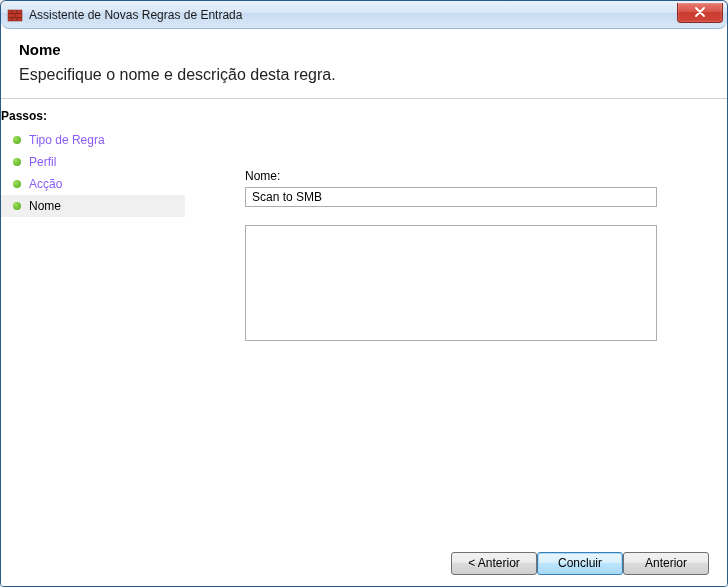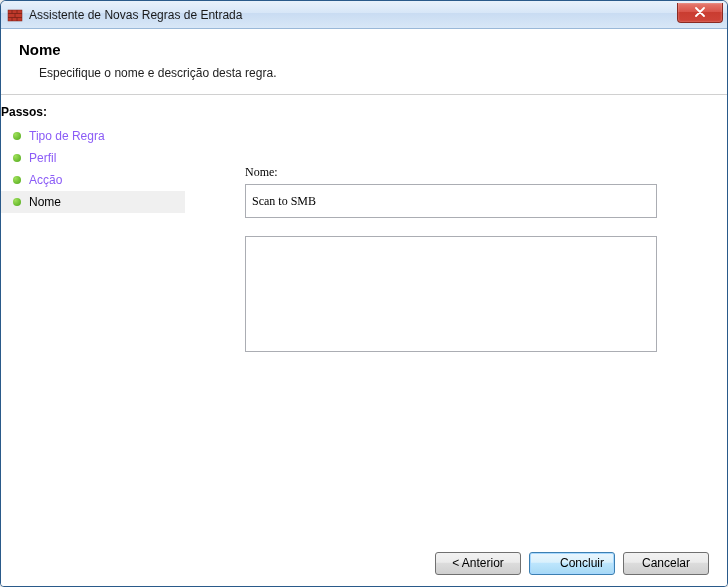--- a/index.html
+++ b/index.html
@@ -18,20 +18,21 @@
     }
     
     .titlebar {
       height: 28px;
       background: linear-gradient(to bottom, #e8f1fb 0%, #d7e6f7 45%, #c9dcf2 46%, #d8e7f7 100%);
       border-bottom: 1px solid #9ab8d8;
       display: flex;
       align-items: center;
       padding: 0 0 0 6px;
       position: relative;
+      border-radius: 8px;
     }
     
     .titlebar-icon {
       width: 16px;
       height: 16px;
       margin-right: 6px;
       display: inline-block;
     }
     
     .titlebar-text {
@@ -66,23 +67,22 @@
     }
     
     .header-title {
       font-size: 15px;
       font-weight: bold;
       color: #000;
       margin-bottom: 8px;
     }
     
     .header-desc {
-      font-size: 12px;
+      font-size: 16px;
       color: #222;
-      margin-left: 20px;
     }
     
     .body {
       flex: 1;
       display: flex;
       background: #fff;
     }
     
     .sidebar {
       width: 184px;
@@ -119,32 +119,31 @@
       flex-shrink: 0;
     }
     
     .step-label-link { color: #8b5cf6; }
     .step-label-current { color: #000; }
     
     .main {
       flex: 1;
       padding: 70px 28px 0 60px;
       position: relative;
-      font-family: Liberation Serif, serif;
     }
     
     .field-label {
       font-size: 12px;
       color: #000;
       margin-bottom: 4px;
     }
     
     .text-input {
       width: 412px;
-      height: 34px;
+      height: 20px;
       border: 1px solid #abadb3;
       padding: 2px 6px;
       font-family: inherit;
       font-size: 12px;
     }
     
     .spacer { height: 18px; }
     
     .textarea-input {
       width: 412px;
@@ -155,41 +154,39 @@
       font-size: 12px;
       resize: none;
     }
     
     .footer {
       height: 46px;
       display: flex;
       align-items: center;
       justify-content: flex-end;
       padding: 0 18px;
-      gap: 8px;
       background: #fff;
     }
     
     .btn {
       min-width: 86px;
       height: 23px;
       border: 1px solid #707070;
       border-radius: 3px;
       background: linear-gradient(to bottom, #f2f2f2 0%, #ebebeb 45%, #dddddd 46%, #cfcfcf 100%);
       font-family: inherit;
       font-size: 12px;
       cursor: pointer;
       padding: 0 10px;
     }
     
     .btn.default {
       border: 1px solid #3c7fb1;
       box-shadow: inset 0 0 0 1px #a6d8ff;
       background: linear-gradient(to bottom, #eaf6fd 0%, #d9f0fc 45%, #bee6fd 46%, #a7d9f5 100%);
-      text-align: right;
     }
   </style>
 </head>
 <body>
 
 <div class="window">
 
   <div class="titlebar">
     <span class="titlebar-icon">
       <svg viewBox="0 0 16 16">
@@ -244,16 +241,16 @@
       <input type="text" class="text-input" value="Scan to SMB" style="">
       <div class="spacer"></div>
       <textarea class="textarea-input" style=""></textarea>
     </div>
 
   </div>
 
   <div class="footer">
     <button class="btn">&lt; Anterior</button>
     <button class="btn default">Concluir</button>
-    <button class="btn">Cancelar</button>
+    <button class="btn">Anterior</button>
   </div>
 
 </div>
 
 </body></html>

